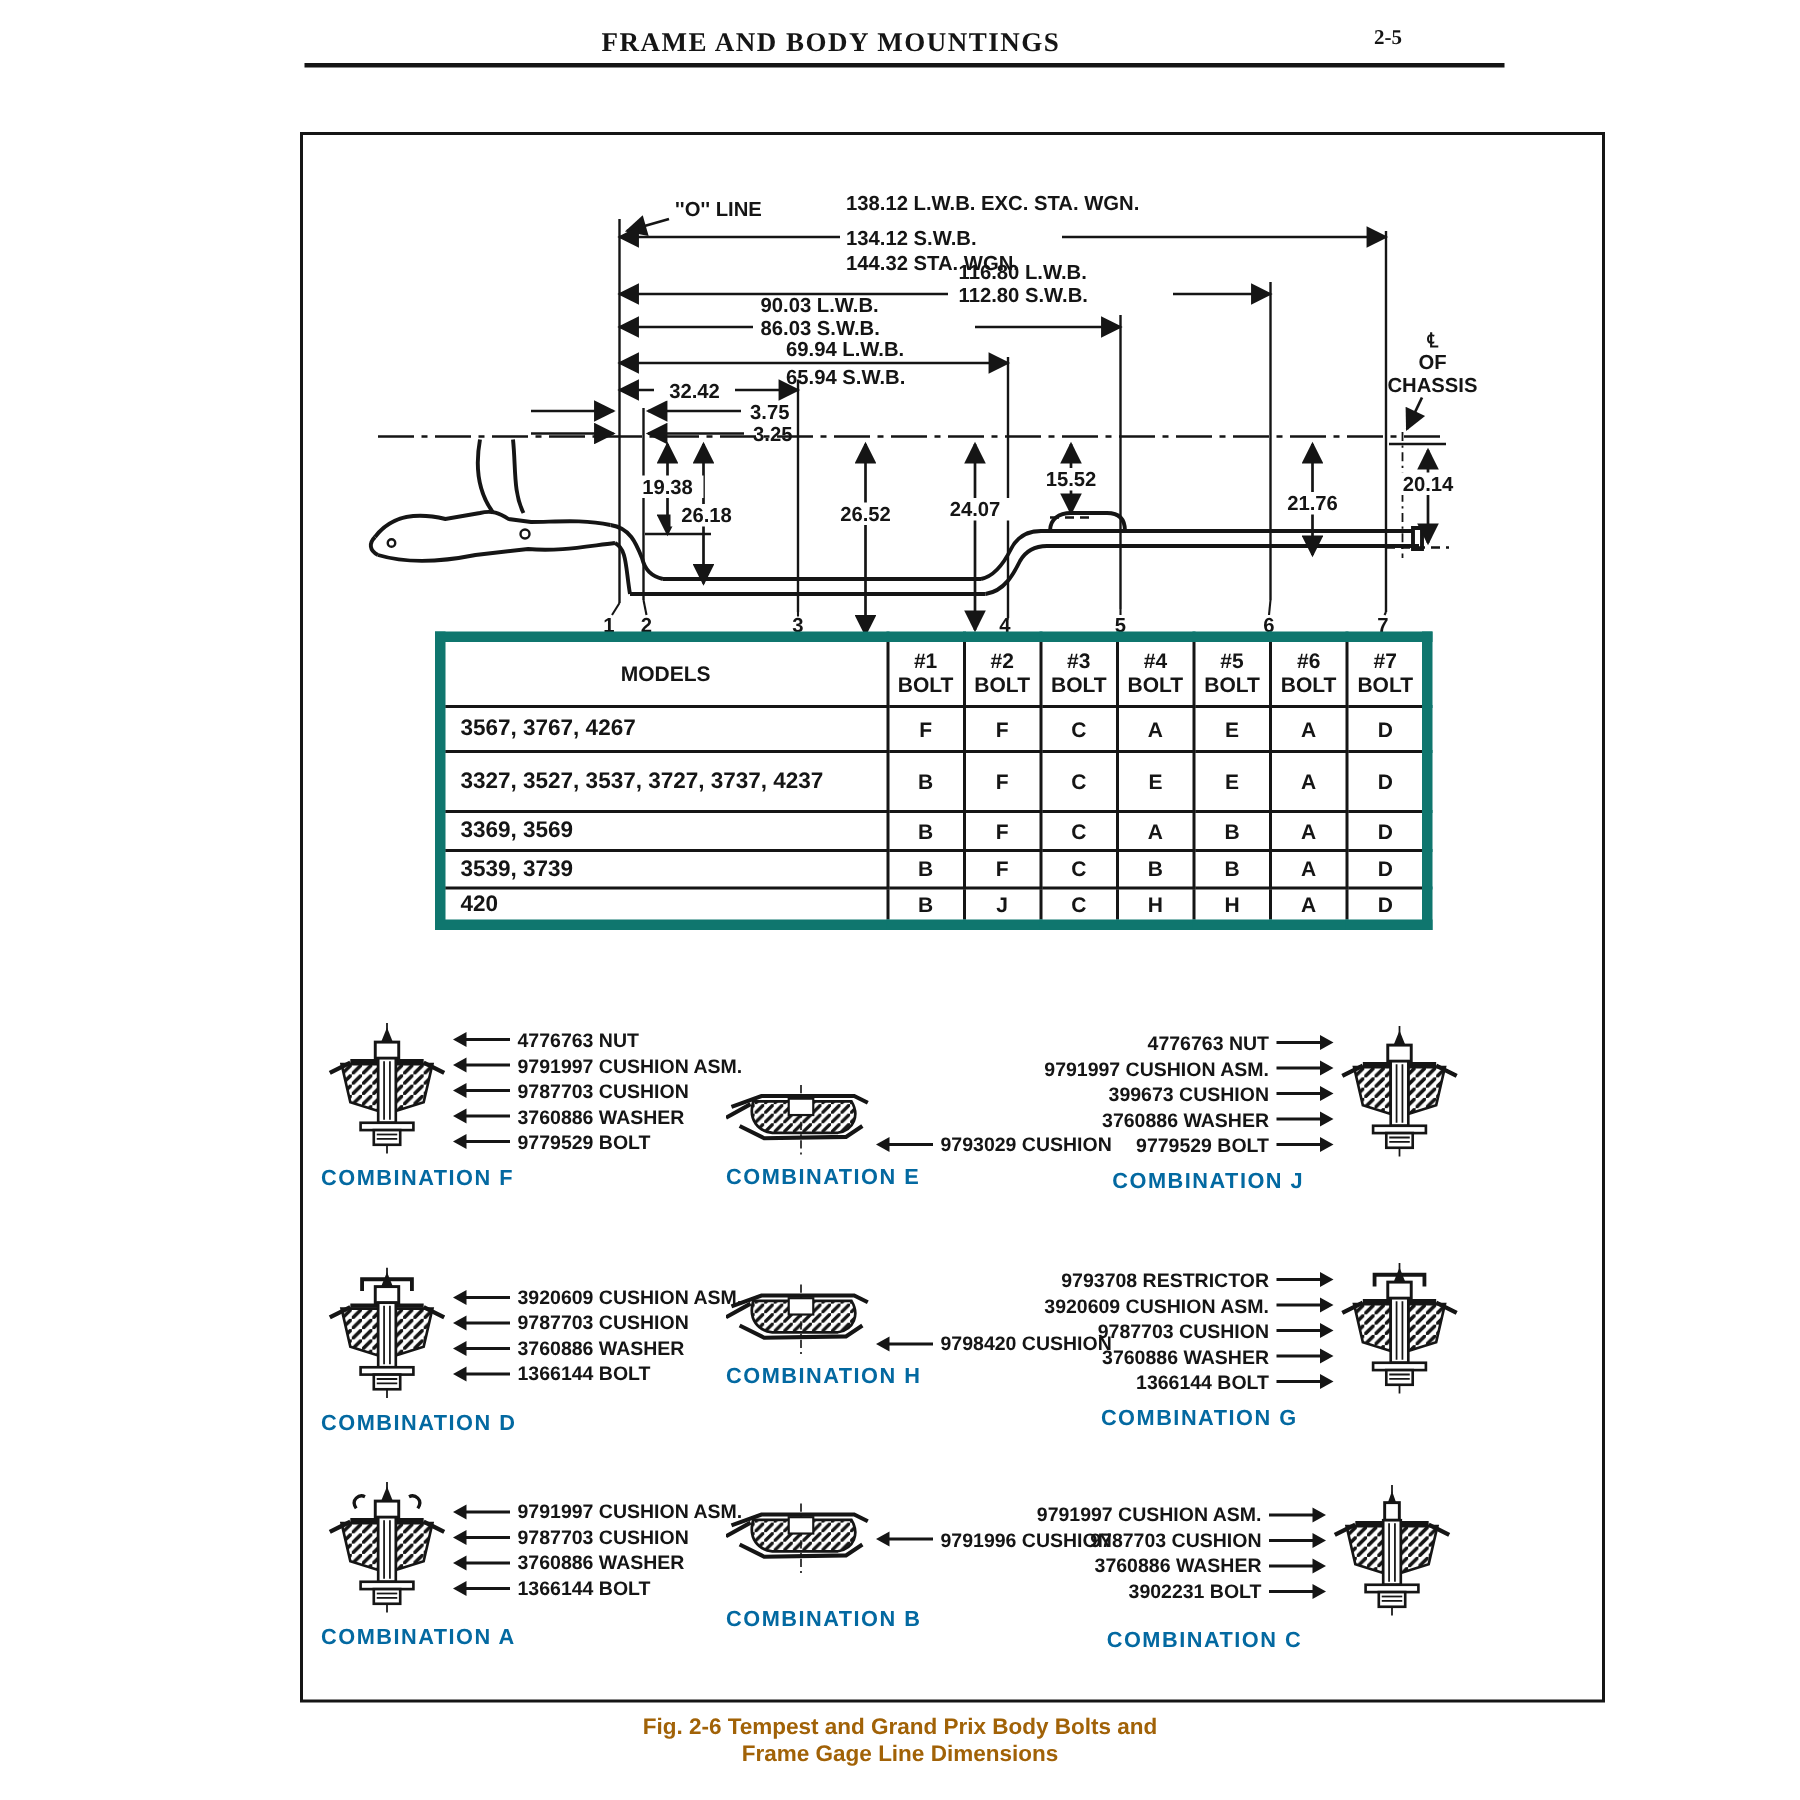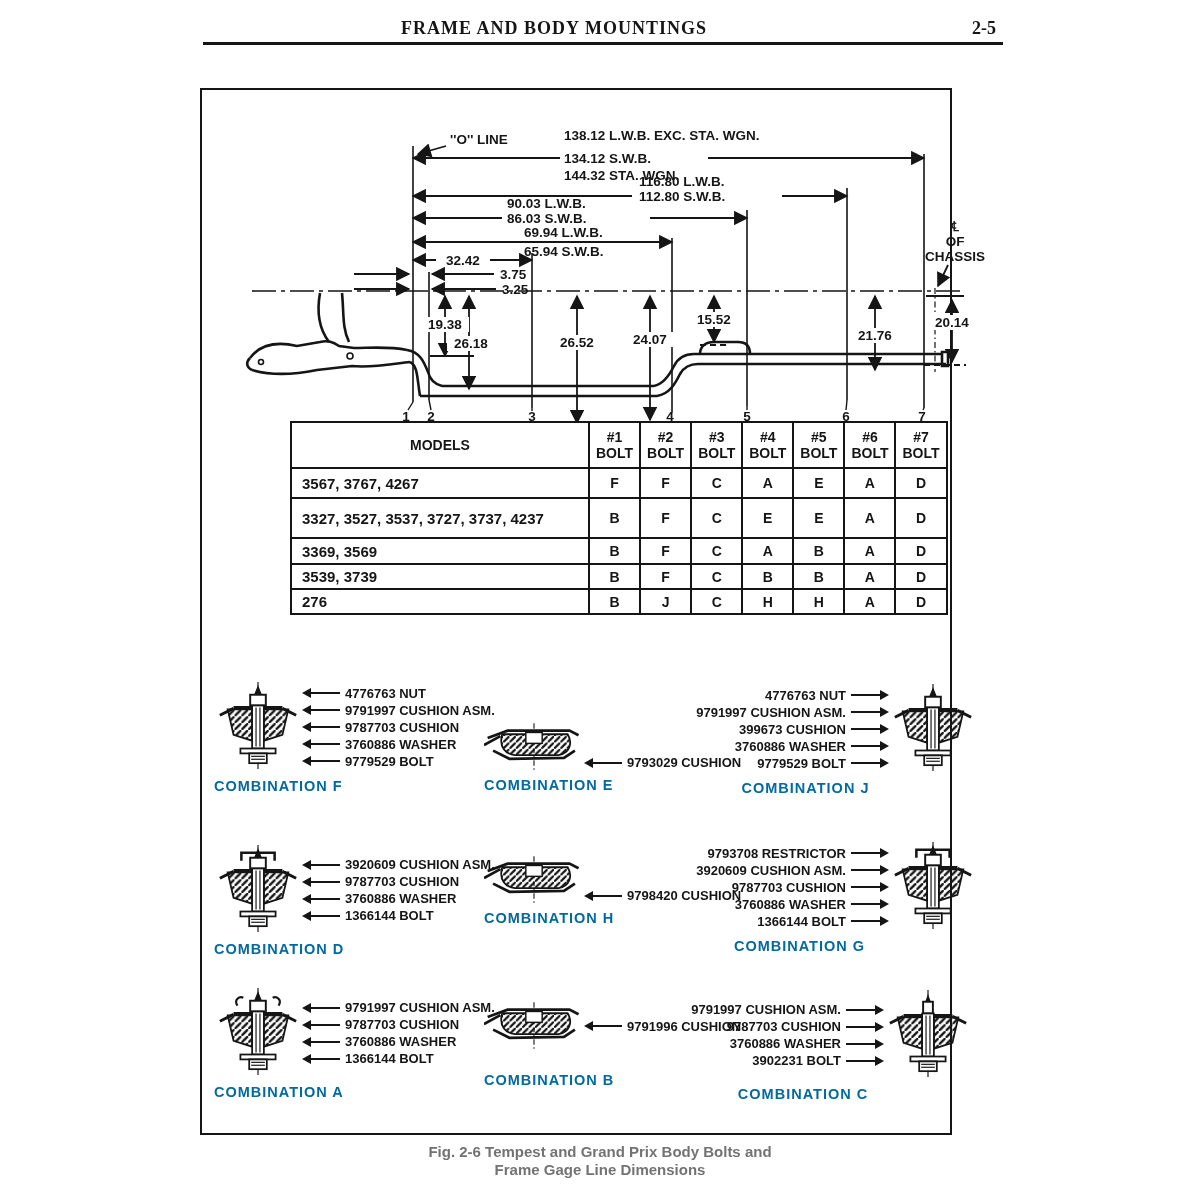--- a/index.html
+++ b/index.html
@@ -1,32 +1,32 @@
 <!DOCTYPE html>
 <html><head>
 <meta charset="utf-8">
 <style>
   html,body{margin:0;padding:0;background:#fff;}
   #page{position:relative;width:1200px;height:1200px;background:#fff;color:#151515;
         font-family:"Liberation Sans",sans-serif;overflow:hidden;}
   
   #hdr-title{position:absolute;top:18px;left:0;width:1108px;text-align:center;
     font-family:"Liberation Serif",serif;font-weight:bold;font-size:18px;letter-spacing:1px;}
-  #hdr-page{position:absolute;top:18px;left:972px;width:60px;
-    font-family:"Liberation Serif",serif;font-weight:bold;font-size:18px;}
+  #hdr-page{position:absolute;top:18px;left:916px;width:60px;
+    font-family:"Liberation Serif",serif;font-weight:bold;font-size:14px;}
   #hdr-rule{position:absolute;top:42px;left:203px;width:800px;height:3px;background:#151515;}
   
-  #pbox{position:absolute;left:200px;top:88px;width:752px;height:1047px;
+  #pbox{position:absolute;left:200px;top:88px;width:870px;height:1047px;
         border:2.5px solid #151515;box-sizing:border-box;padding-left:40px;}
   #dsvg{position:absolute;left:0;top:0;}
   .dsvg-text{font:bold 13.5px "Liberation Sans",sans-serif;fill:#151515;}
   
   #btable{position:absolute;left:88px;top:331px;border-collapse:collapse;table-layout:fixed;}
   #btable th,#btable td{border:2px solid #151515;padding:0 6px;color:#151515;}
-  #btable{border:1px solid #0f766e;}
+  #btable{border:7px solid #0f766e;}
   #btable th{font:bold 14px "Liberation Sans",sans-serif;text-align:center;}
   #btable td.models{font:bold 15px "Liberation Sans",sans-serif;text-align:left;padding-left:10px;}
   #btable td.bolt{font:bold 14px "Liberation Sans",sans-serif;text-align:center;}
   #btable .col-models{width:298px;}
   #btable .col-bolt{width:42px;}
   .bh-num{display:block;line-height:15px;}
   .bh-word{display:block;line-height:16px;}
   
   .combo{position:absolute;}
   .combo-row{display:flex;}
@@ -44,21 +44,21 @@
      border-top:5px solid transparent;border-bottom:5px solid transparent;border-left:9px solid #151515;}
   .combo-label{font:bold 14.5px "Liberation Sans",sans-serif;letter-spacing:1px;
      margin-top:6px;color:#0369a1;}
   .combo.r .combo-label{text-align:center;}
   .ic{stroke:#151515;fill:none;}
   .icf{stroke:#151515;fill:#fff;}
   .ich{stroke:#151515;fill:url(#hx);}
   .cl{stroke:#151515;stroke-dasharray:6 3 1.5 3;stroke-width:1.2;}
   
   #caption{position:absolute;left:0;top:1143px;width:1200px;text-align:center;
-     font:bold 15px "Liberation Sans",sans-serif;line-height:18px;color:#737373;}
+     font:bold 15px "Liberation Sans",sans-serif;line-height:18px;color:#a16207;}
 </style>
 </head>
 <body>
 
 <svg width="0" height="0" style="position:absolute" aria-hidden="true">
   <defs>
     <pattern id="hx" width="7" height="7" patternUnits="userSpaceOnUse">
       <path d="M-1,8 L8,-1" stroke="#151515" stroke-width="2.4"></path>
     </pattern>
   </defs>
@@ -278,21 +278,21 @@
         <td class="models">3539, 3739</td>
         <td class="bolt">B</td>
             <td class="bolt">F</td>
             <td class="bolt">C</td>
             <td class="bolt">B</td>
             <td class="bolt">B</td>
             <td class="bolt">A</td>
             <td class="bolt">D</td>
       </tr>
       <tr style="height:25px">
-        <td class="models">276</td>
+        <td class="models">420</td>
         <td class="bolt">B</td>
             <td class="bolt">J</td>
             <td class="bolt">C</td>
             <td class="bolt">H</td>
             <td class="bolt">H</td>
             <td class="bolt">A</td>
             <td class="bolt">D</td>
       </tr>
     </tbody>
       </table>

